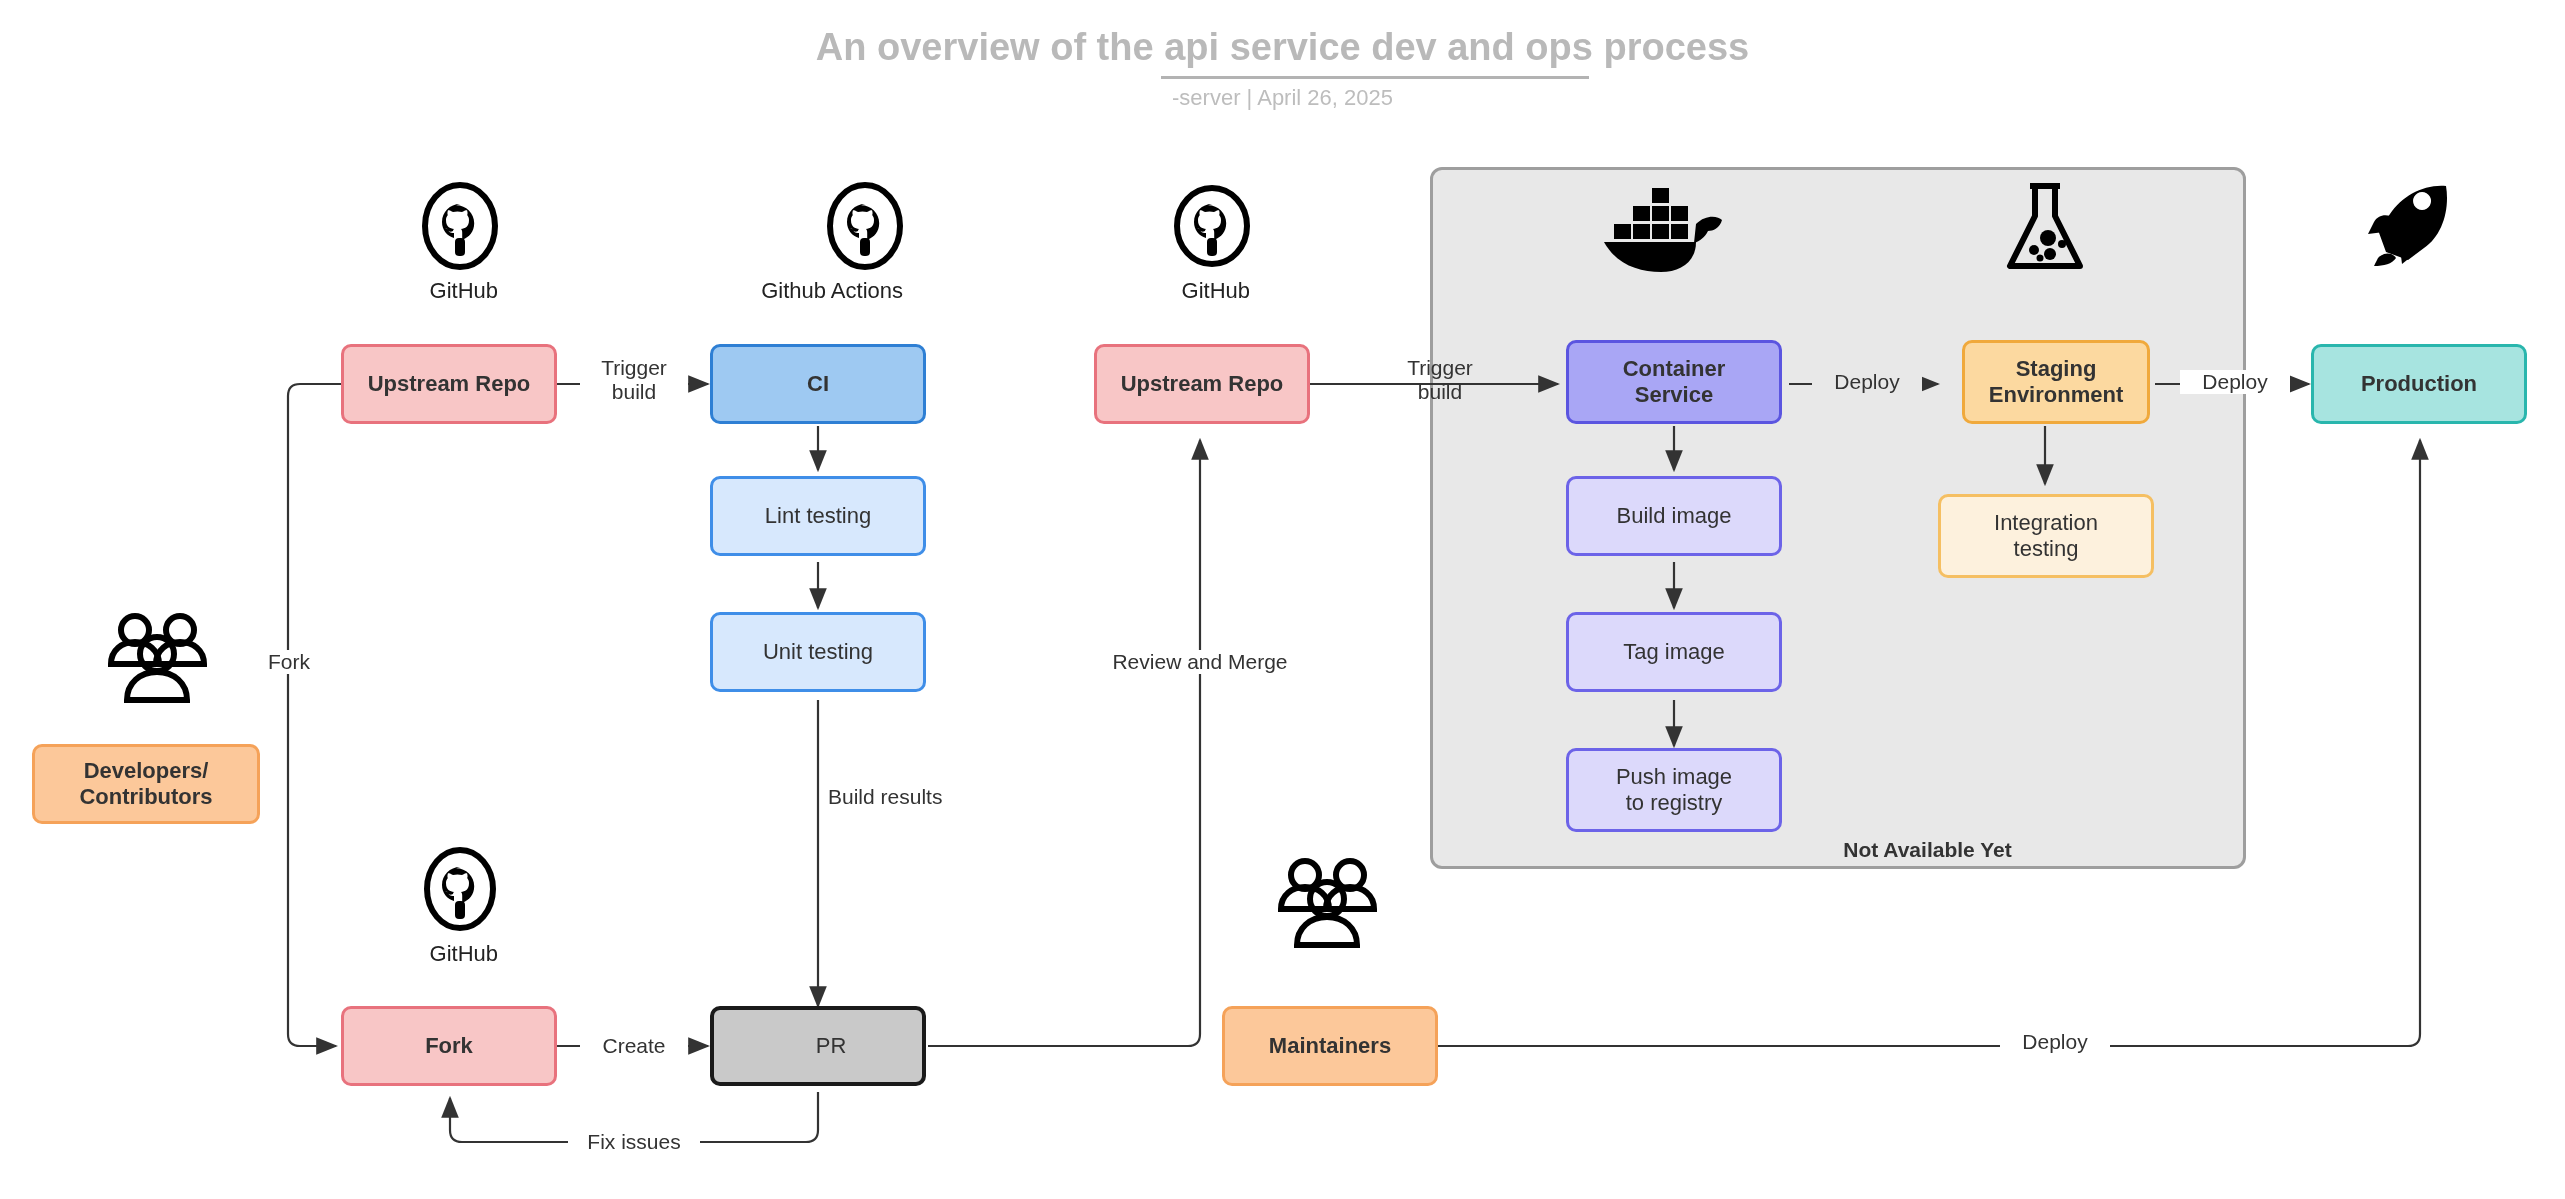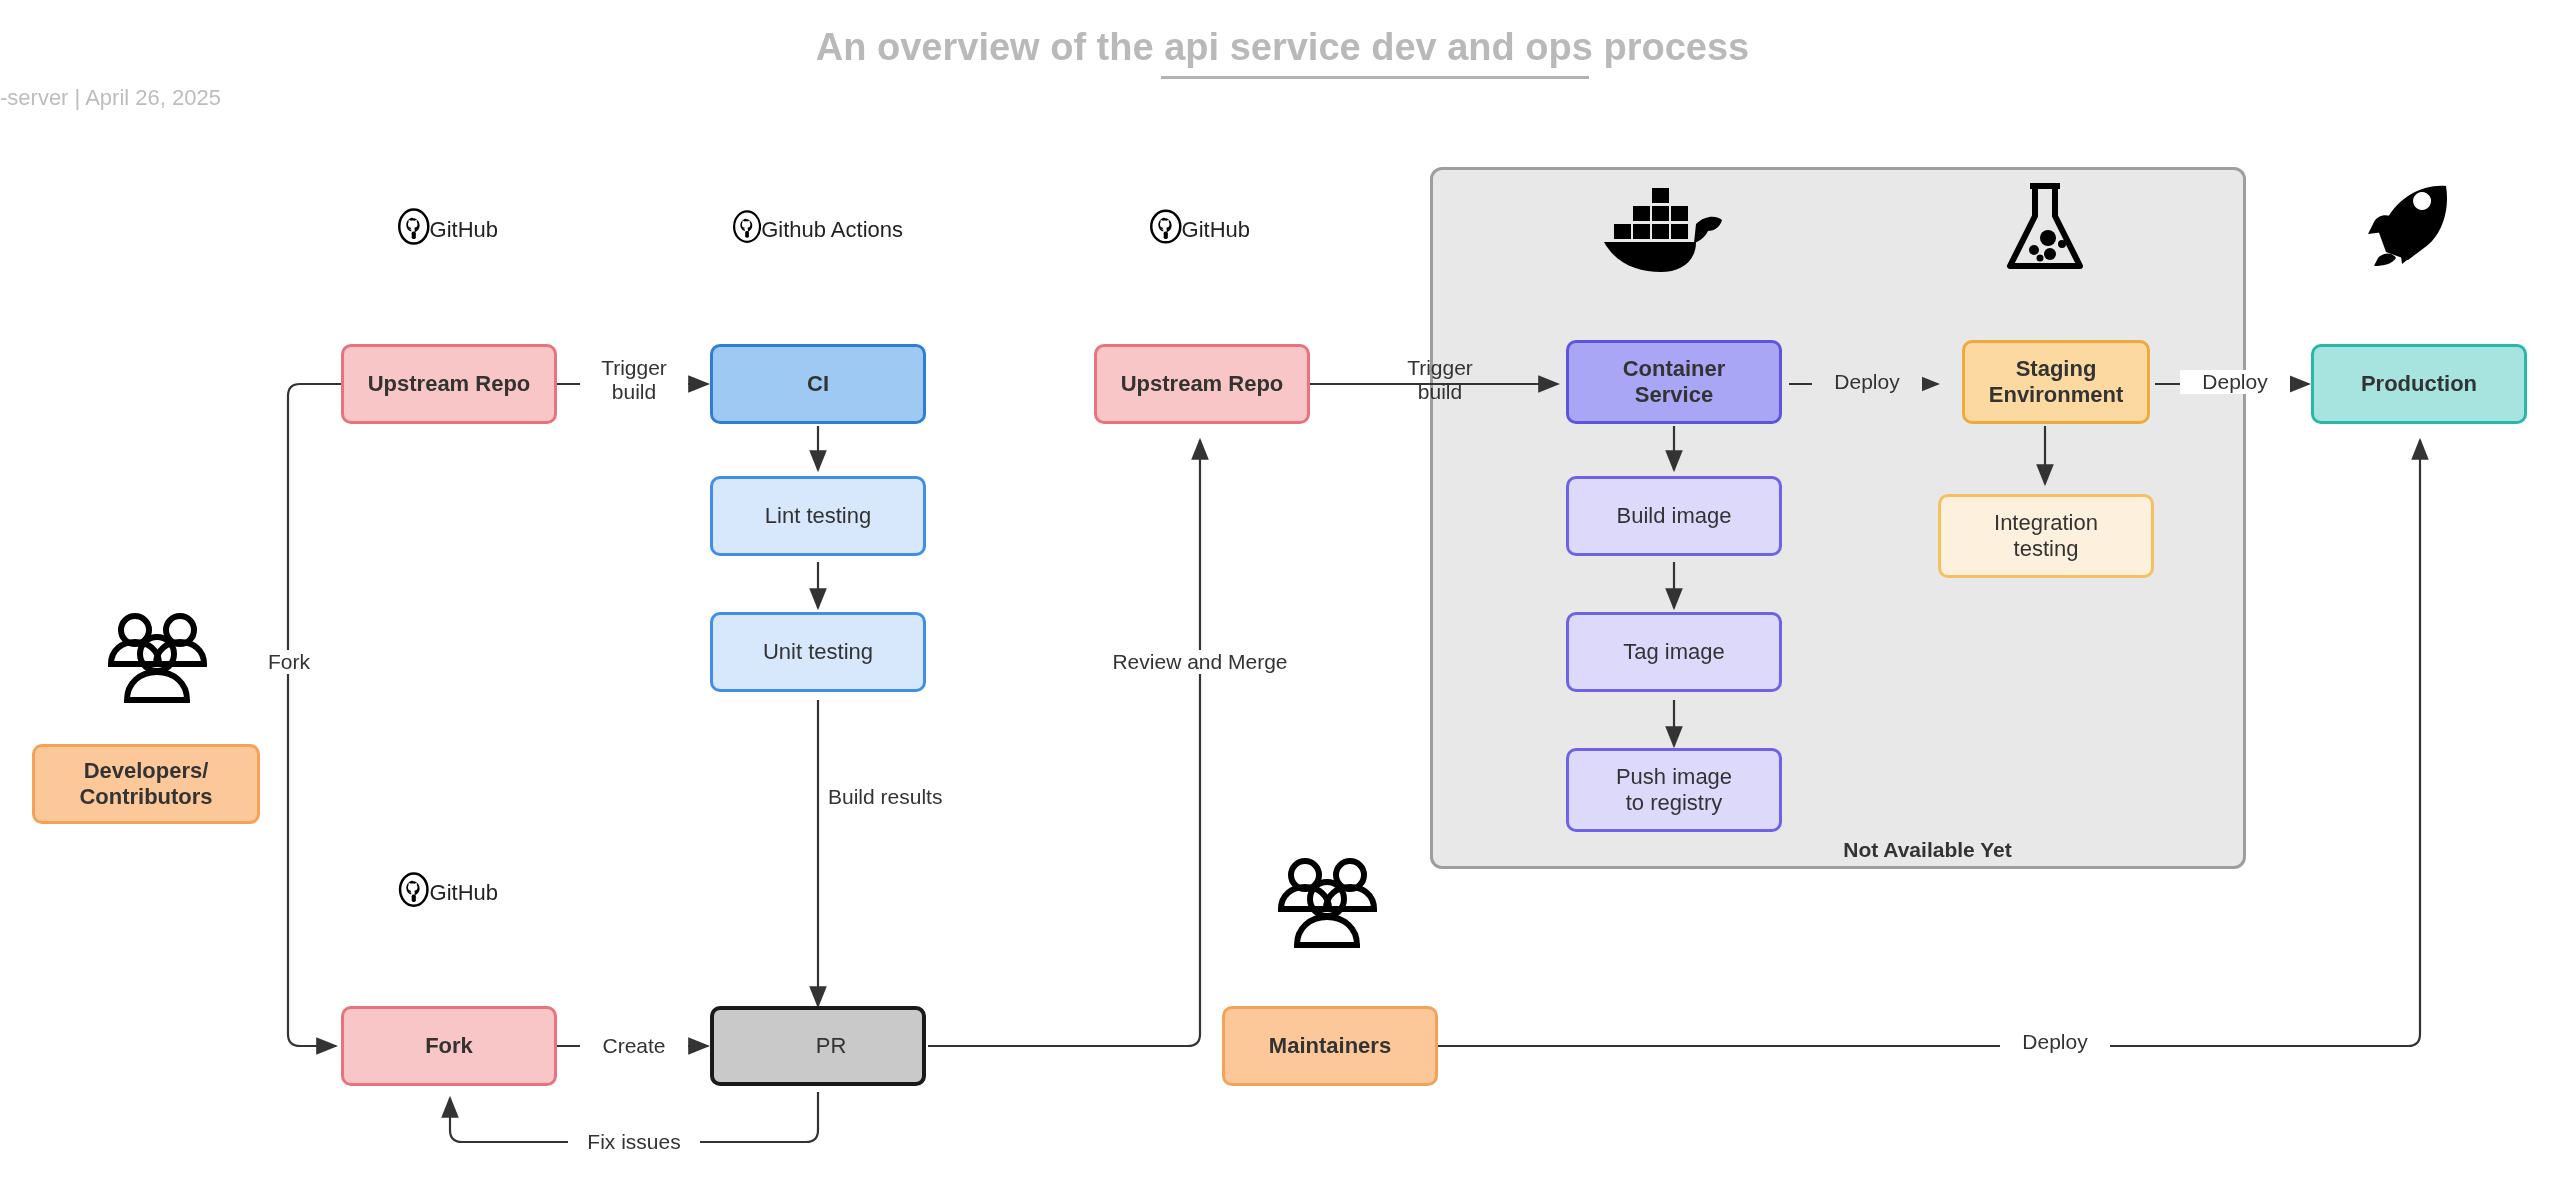--- a/index.html
+++ b/index.html
@@ -15,34 +15,34 @@
   .title {
     position:absolute; left:0; top:26px; width:2565px;
     text-align:center; font-size:38px; font-weight:bold;
     color:#b9b9b9; letter-spacing:0px; white-space:nowrap;
   }
   .title-underline{
     position:absolute; left:1161px; top:76px; width:428px; height:3px;
     background:#b3b3b3;
   }
   .subtitle{
-    position:absolute; left:0; top:85px; width:2565px; text-align:left;
+    position:absolute; left:0; top:85px; width:2565px; text-align:center;
     font-size:22px; color:#bdbdbd; white-space:nowrap;
   }
 
   
   .node{
     position:absolute; display:flex; align-items:center; justify-content:center;
     text-align:center; border-radius:10px; line-height:1.18;
     font-size:22px; color:#333333; padding:2px 6px;
   }
   .node.bold{ font-weight:bold; }
 
   
-  .iconwrap{ position:absolute; display:flex; flex-direction:row; align-items:center; }
+  .iconwrap{ position:absolute; display:flex; flex-direction:column; align-items:flex-end; }
   .iconlabel{ font-size:22px; color:#222; margin-top:6px; white-space:nowrap; }
 
   
   .group{
     position:absolute; border:3px solid #9e9e9e; background:#e8e8e8;
     border-radius:12px;
   }
   .group-label{
     position:absolute; font-size:21px; font-weight:bold; color:#333;
     white-space:nowrap; text-align:center;

